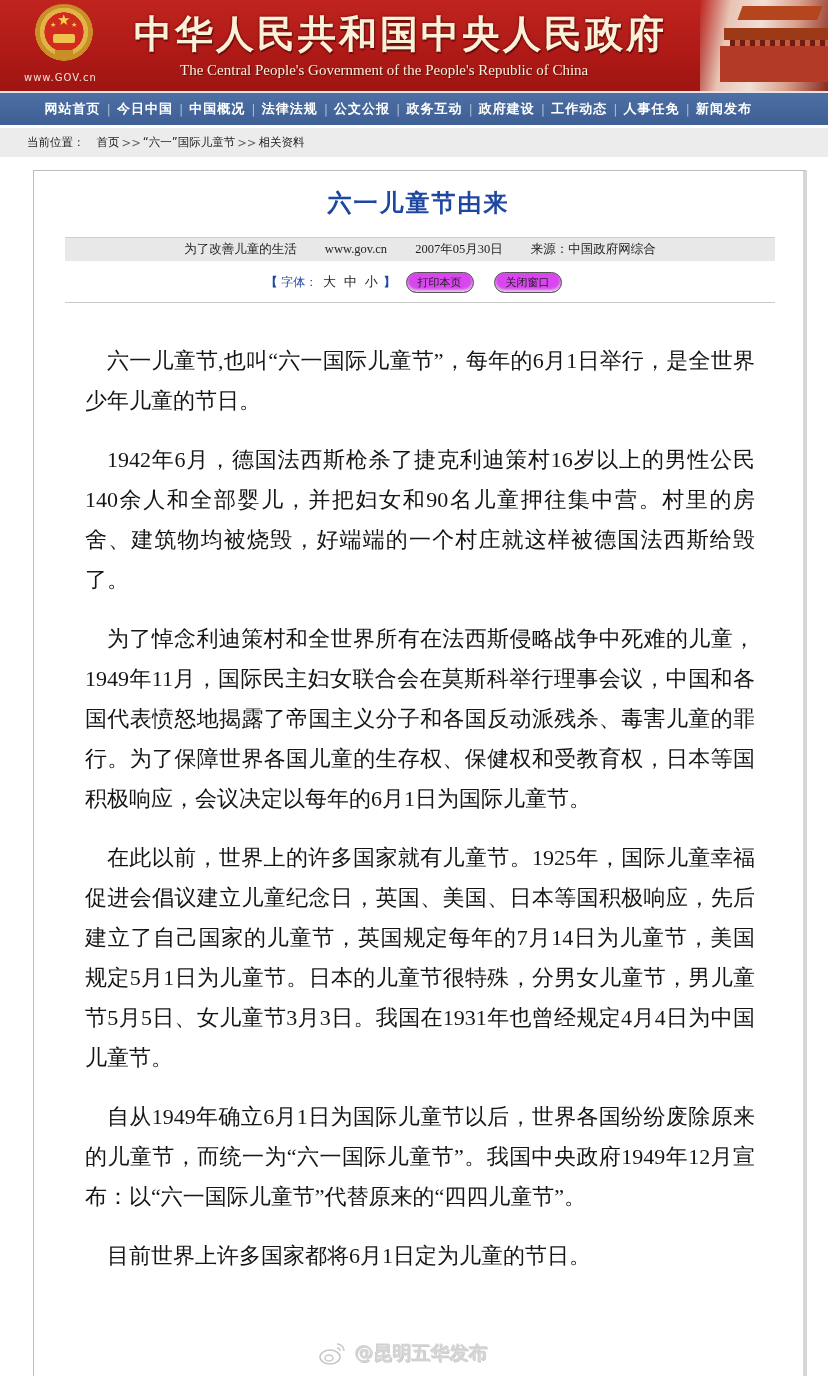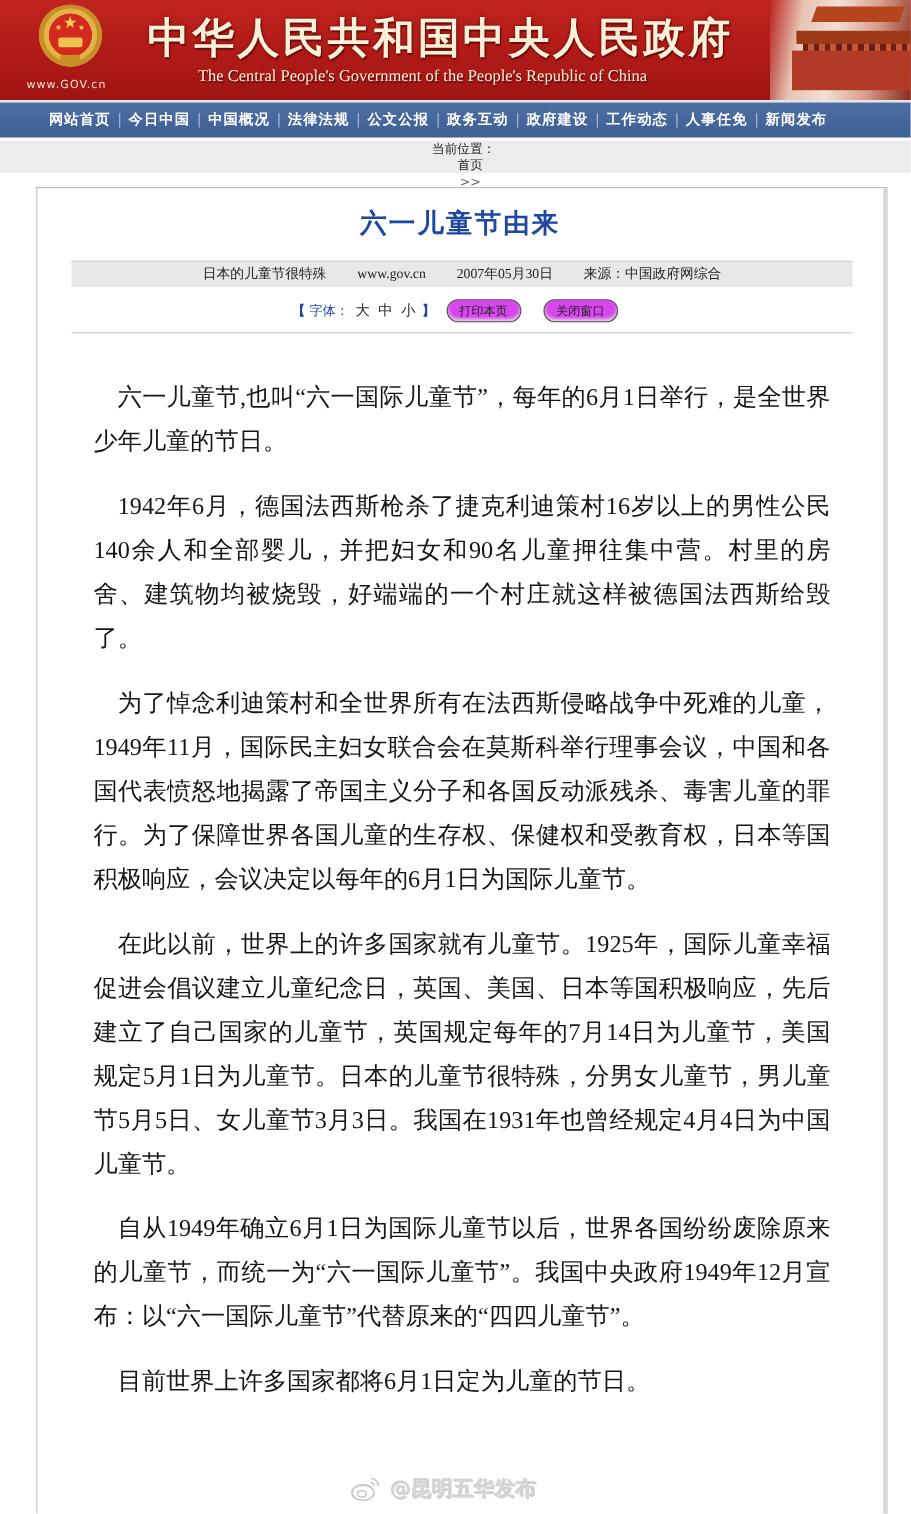--- a/index.html
+++ b/index.html
@@ -57,21 +57,21 @@
   .nav-item {
     color: #ffffff; font-size: 13px; font-weight: bold; letter-spacing: 1px;
     text-decoration: none; padding: 0 6px; cursor: pointer; white-space: nowrap;
   }
   .nav-sep { color: #a9b9d4; font-size: 13px; }
 
   
   .crumb-bar {
     position: absolute; left: 0; top: 128px; width: 828px; height: 29px;
     background: #ececec; display: flex; align-items: center; padding-left: 27px;
-    font-size: 11.5px; color: #222; flex-direction: column;
+    font-size: 11.5px; color: #222;
   }
   .crumb-label { margin-right: 12px; }
   .crumb-link { color: #222; text-decoration: none; cursor: pointer; }
   .crumb-sep { color: #666; margin: 0 2px; }
 
   
   .card {
     position: absolute; left: 33px; top: 170px; width: 774px; height: 1230px;
     border: 1px solid #bdbdbd; border-right: 4px solid #d6d6d6; background: #fff;
   }
@@ -165,21 +165,21 @@
   <span class="crumb-sep">&gt;&gt;</span>
   <a class="crumb-link">“六一”国际儿童节</a>
   <span class="crumb-sep">&gt;&gt;</span>
   <a class="crumb-link">相关资料</a>
 </div>
 
 <div class="card">
   <h1 class="article-title">六一儿童节由来</h1>
 
   <div class="meta-bar">
-    <span>日本的儿童节很特殊</span>
+    <span>为了改善儿童的生活</span>
     <span>www.gov.cn</span>
     <span>2007年05月30日</span>
     <span>来源：中国政府网综合</span>
   </div>
 
   <div class="tools">
     <span class="font-size-group">
       <span class="br">【</span>
       <span>字体：</span>
       <a>大</a>

